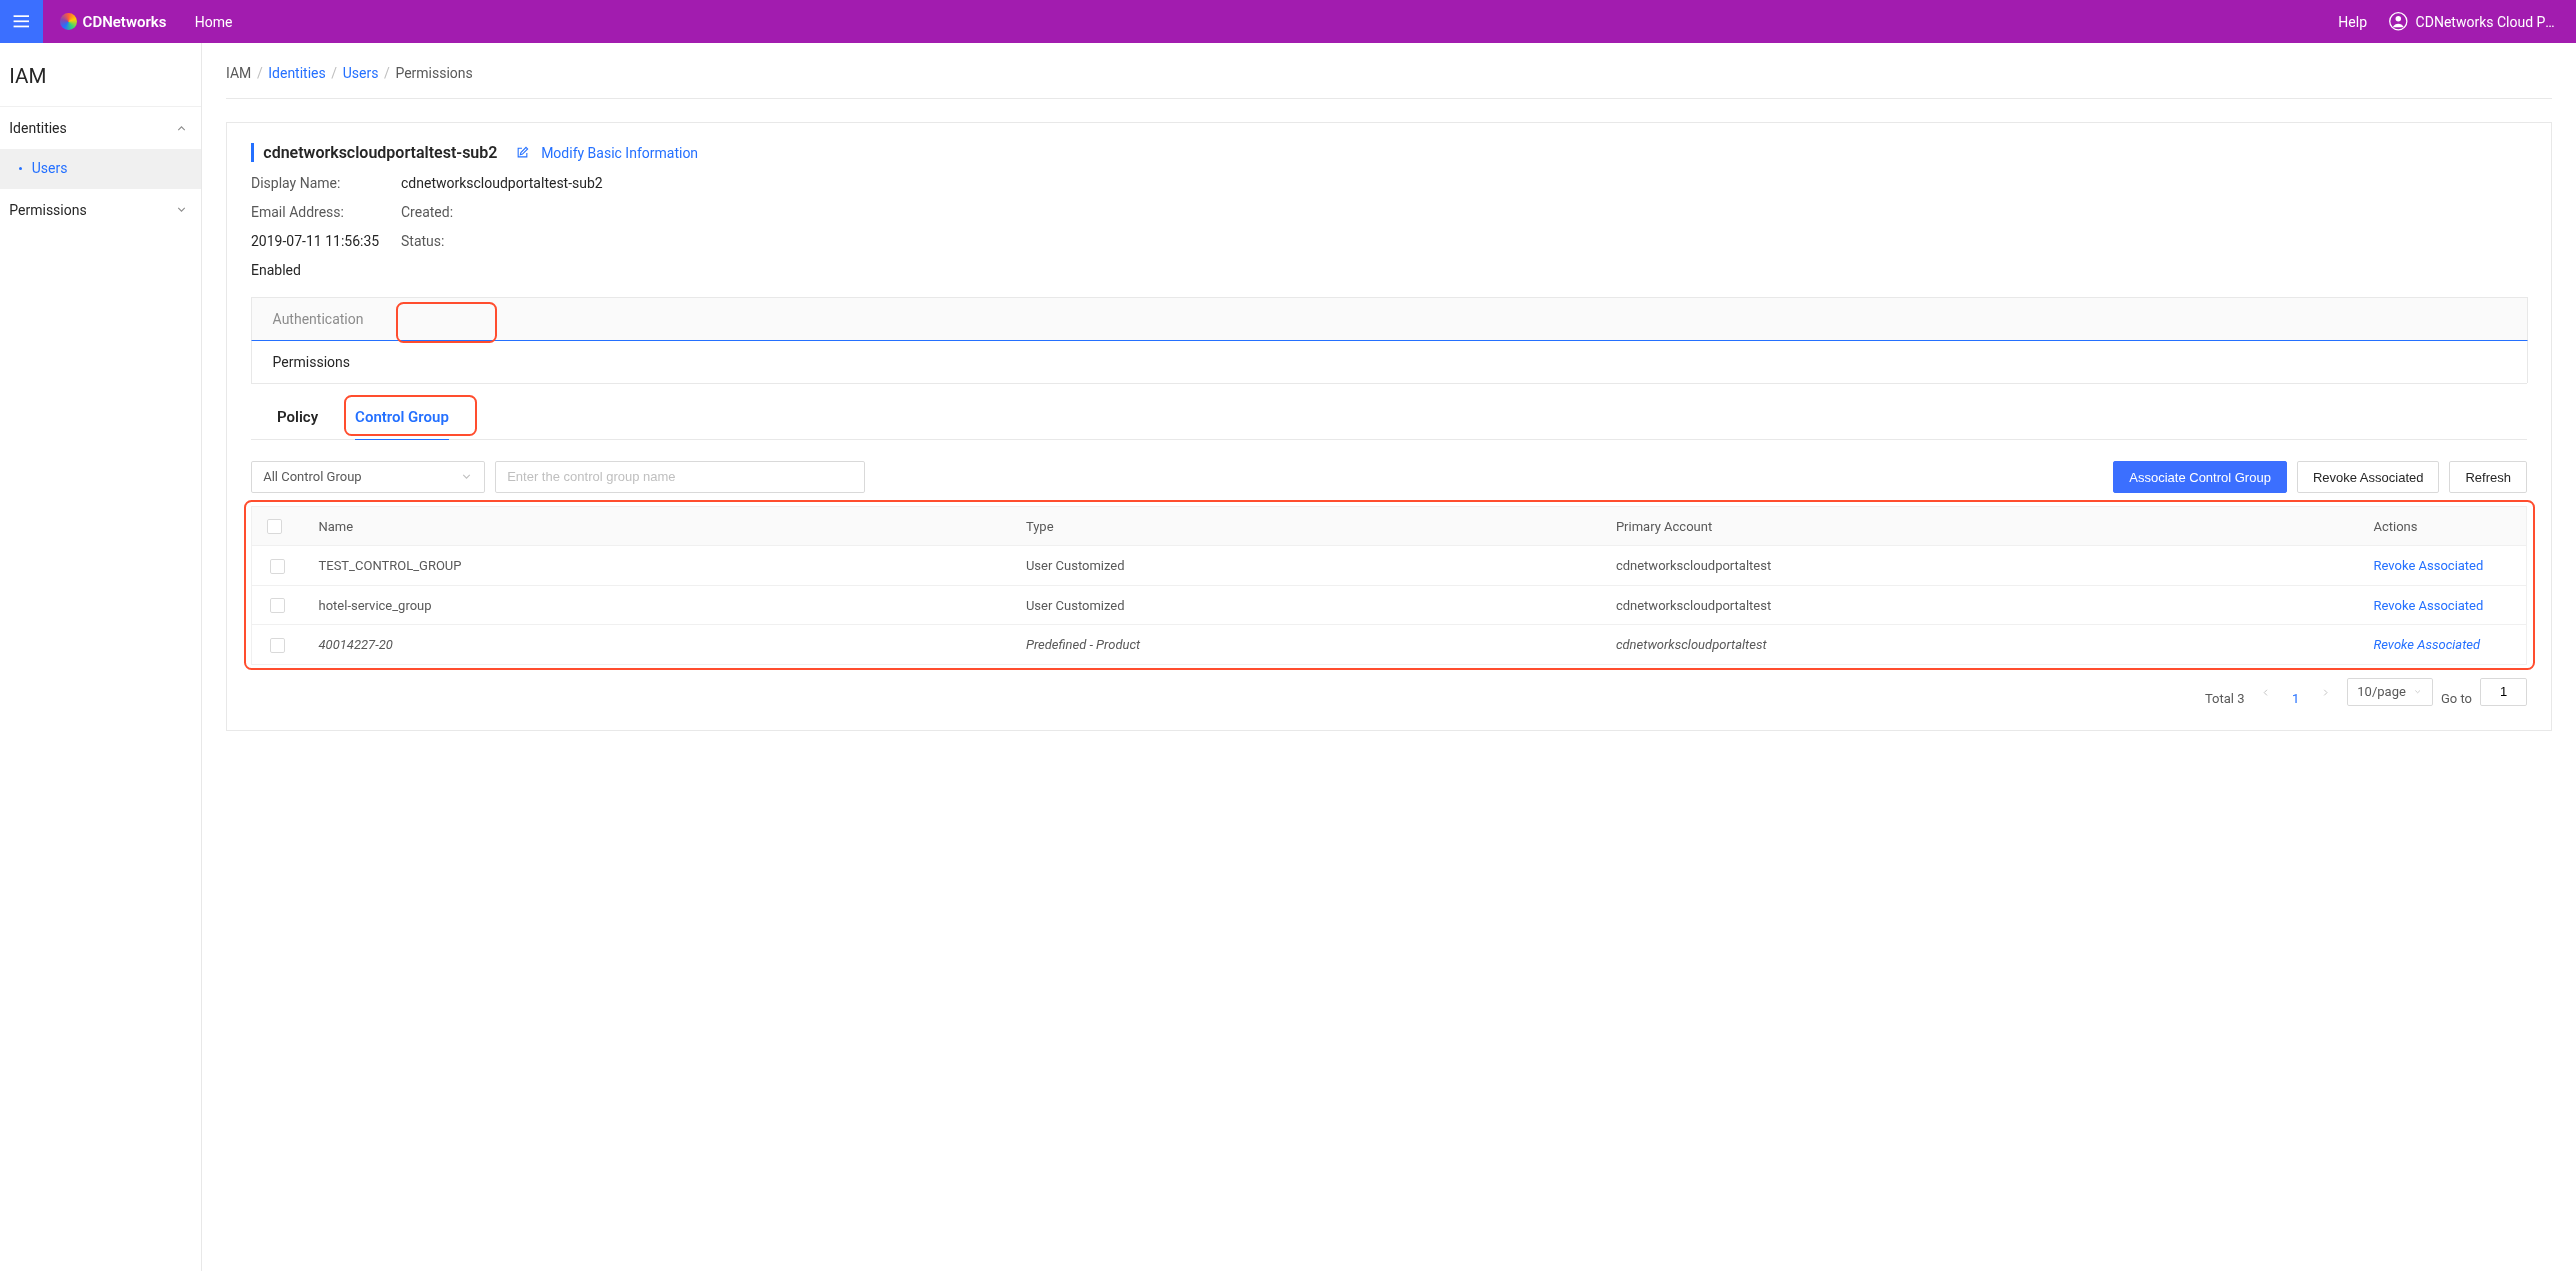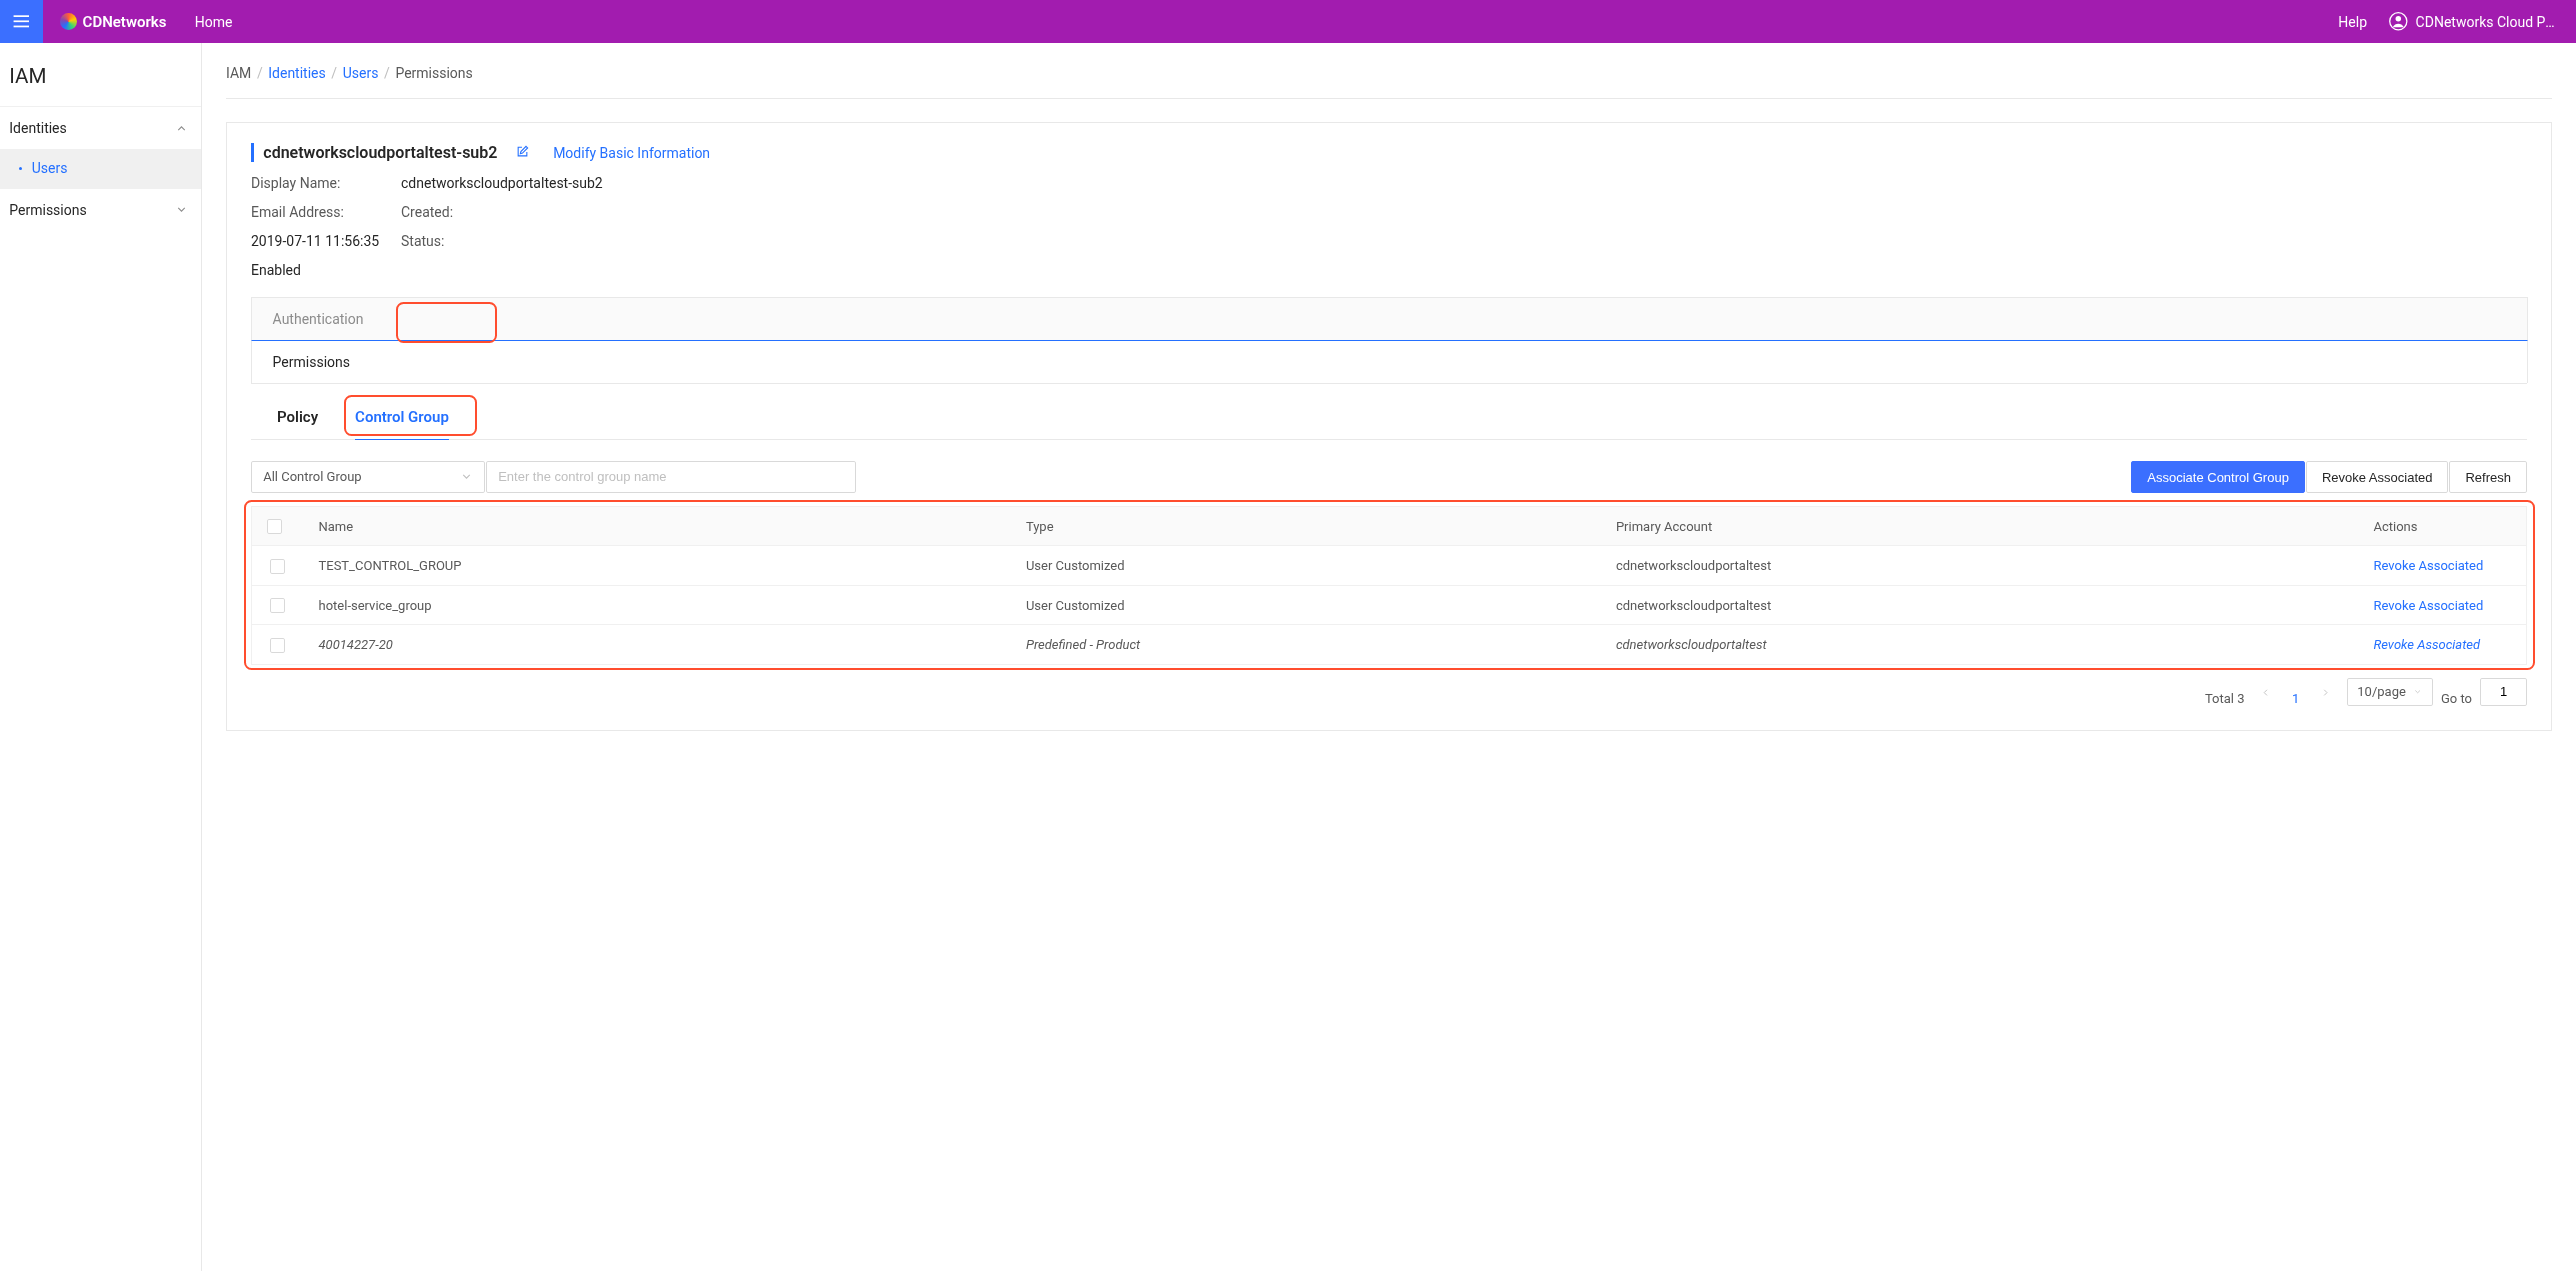--- a/index.html
+++ b/index.html
@@ -34,40 +34,40 @@
   
   .main { flex: 1; padding: 22.4px 24px 28px; overflow: auto; }
   .breadcrumb { display: flex; align-items: center; gap: 5.6px; font-size: 14px; color: #595959; padding-bottom: 17px; border-bottom: 0.9px solid #e8e8e8; }
   .breadcrumb a { color: #2470ff; text-decoration: none; cursor: pointer; }
   .breadcrumb .sep { color: #bfbfbf; }
   .breadcrumb .current { color: #595959; }
 
   .card { border: 0.9px solid #e8e8e8; margin-top: 22.4px; padding: 20.6px 24px 24px; background: #fff; }
   .card-title-row { display: flex; align-items: center; gap: 18.7px; margin-bottom: 13px; }
   .card-title { font-size: 16px; font-weight: 600; border-left: 3.7px solid #2470ff; padding-left: 9.3px; }
-  .modify-link { color: #2470ff; font-size: 14px; display: flex; align-items: flex-start; gap: 24px; cursor: pointer; }
+  .modify-link { color: #2470ff; font-size: 14px; display: flex; align-items: center; gap: 12px; cursor: pointer; }
   .modify-link svg { width: 13px; height: 13px; }
 
   .info-grid { display: grid; grid-template-columns: 150px 1fr; row-gap: 13px; font-size: 14px; margin-bottom: 18.7px; }
   .info-label { color: #595959; }
   .info-value { color: #262626; }
 
   
   .tabs-l1 { display: flex; border-bottom: 0.9px solid #e8e8e8; margin-bottom: 13px; position: relative; flex-direction: column; }
   .tab-l1 { padding: 13px 20.6px; font-size: 14px; color: #8c8c8c; border: 0.9px solid #e8e8e8; border-bottom: none; margin-right: -0.9px; background: #fafafa; cursor: pointer; }
   .tab-l1.active { background: #fff; color: #262626; border-top: 1.9px solid #2470ff; }
 
   
   .tabs-l2-wrap { position: relative; margin-bottom: 20.6px; text-align: right; }
   .tabs-l2 { display: flex; gap: 37px; border-bottom: 0.9px solid #e8e8e8; padding-left: 26px; }
   .tab-l2 { padding: 11.2px 0 13px; font-size: 15px; font-weight: 600; color: #262626; cursor: pointer; }
   .tab-l2.active { color: #2470ff; border-bottom: 1.9px solid #2470ff; margin-bottom: -0.9px; }
 
   
-  .action-bar { display: flex; align-items: center; gap: 1px; margin-bottom: 13px; }
+  .action-bar { display: flex; align-items: center; gap: 10px; margin-bottom: 13px; }
   .select-box { position: relative; width: 234px; }
   .select-box-inner { border: 0.9px solid #d9d9d9; border-radius: 1.9px; height: 32px; display: flex; align-items: center; justify-content: space-between; padding: 0 11.2px; font-size: 13px; color: #595959; cursor: pointer; background: #fff; }
   .filter-input { border: 0.9px solid #d9d9d9; border-radius: 1.9px; height: 32px; padding: 0 11.2px; font-size: 13px; width: 370px; color: #262626; }
   .filter-input::placeholder { color: #bfbfbf; }
   .action-spacer { flex: 1; }
   .btn { height: 32px; padding: 8px 15px; border-radius: 1.9px; border: 0.9px solid #d9d9d9; background: #fff; font-size: 13px; cursor: pointer; color: #262626; }
   .btn.primary { background: #3b6fff; border-color: #3b6fff; color: #fff; }
 
   
   .table-wrap { position: relative; }

